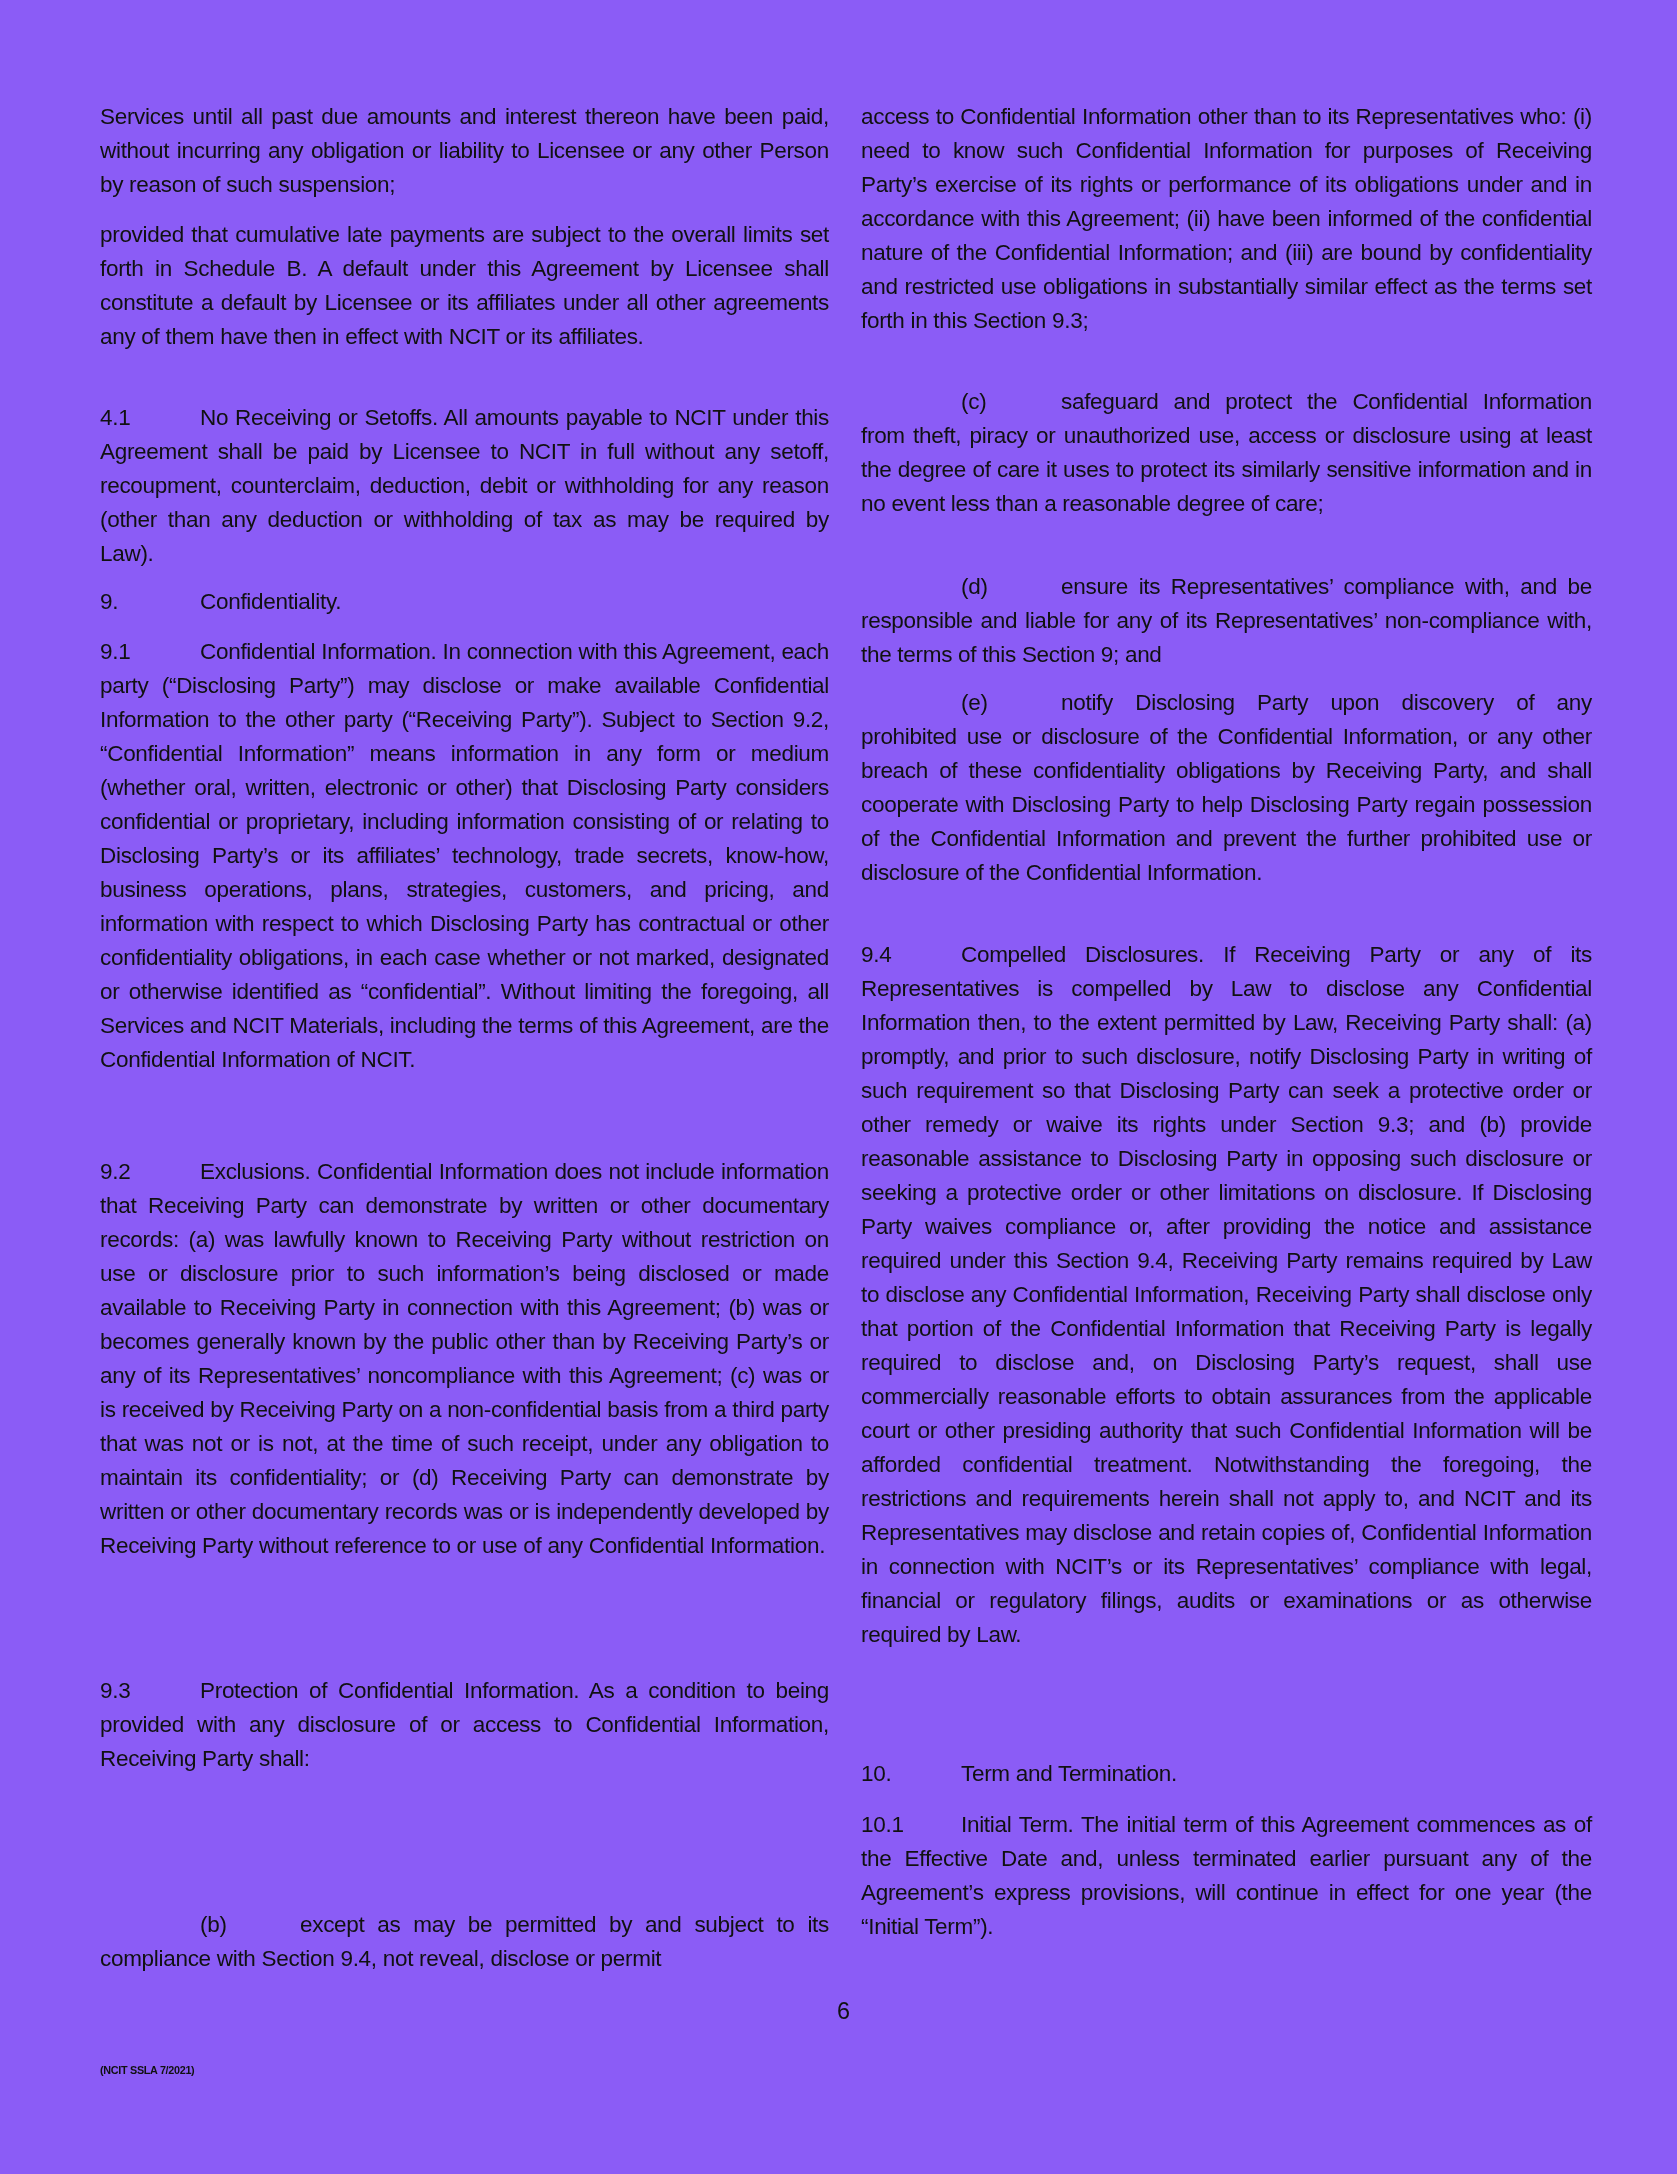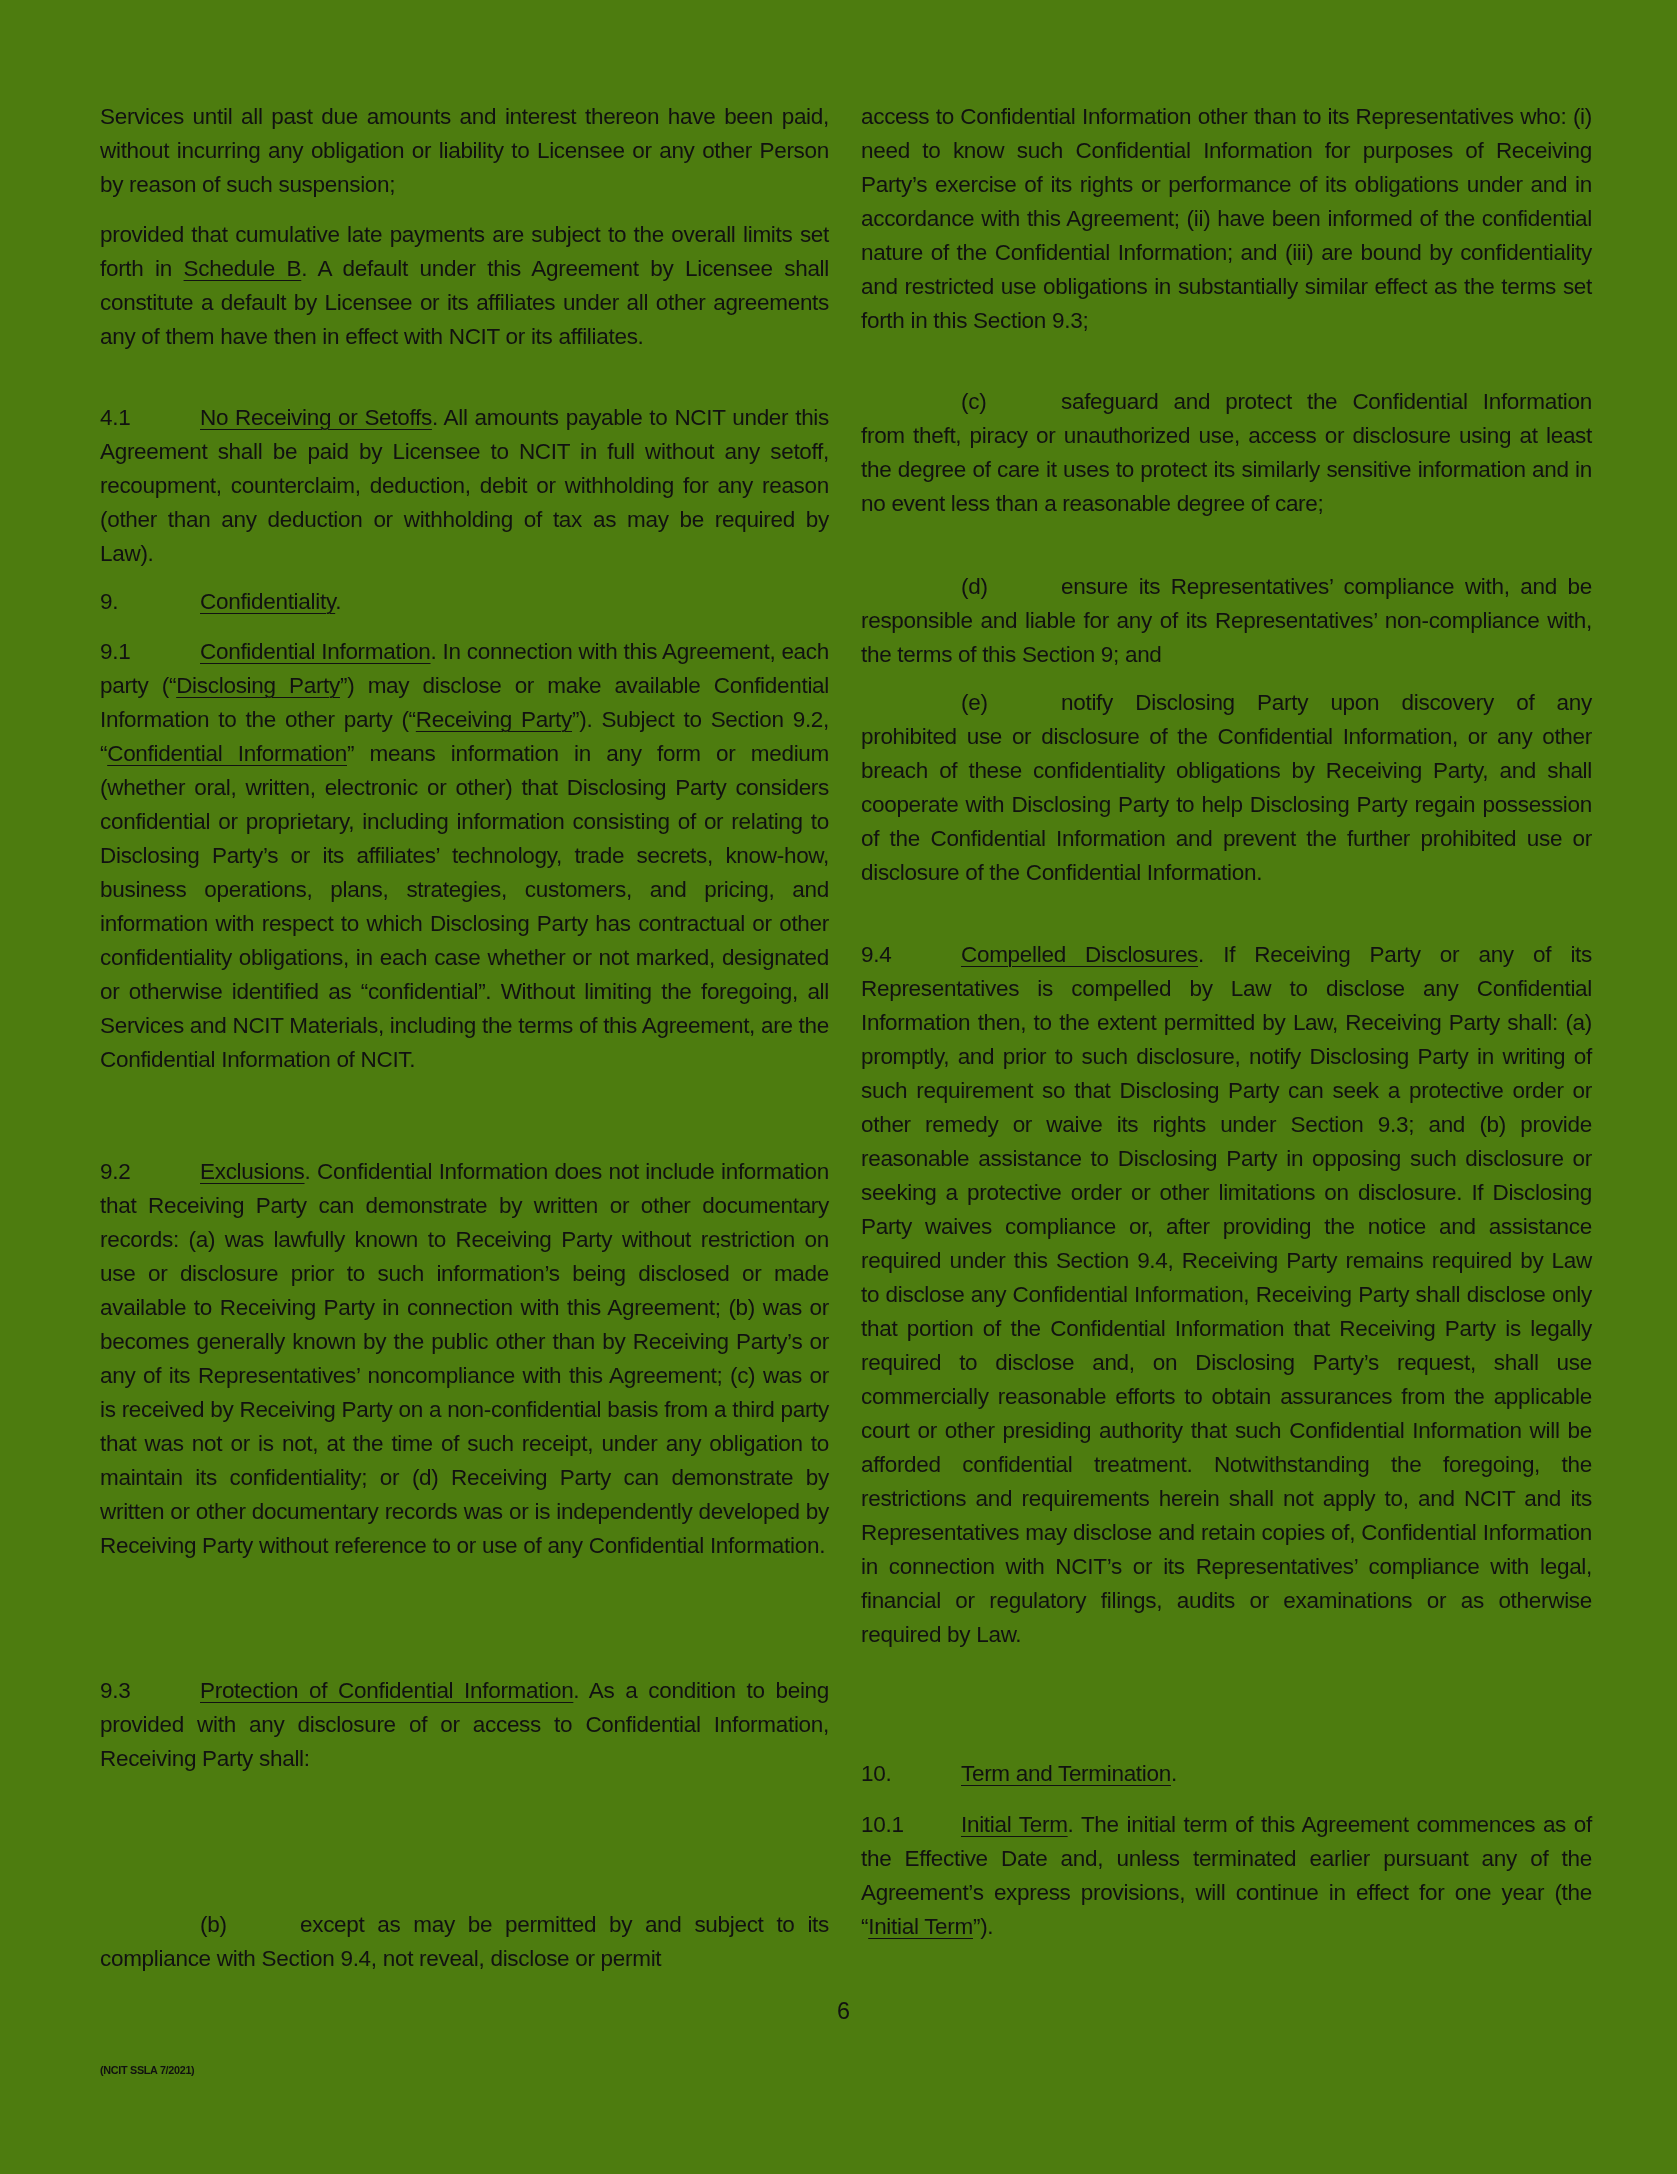--- a/index.html
+++ b/index.html
@@ -1,23 +1,23 @@
 <!DOCTYPE html>
 <html style="font-size:14.4px"><head>
 <meta charset="utf-8">
 <style>
   html, body { margin:0; padding:0; background:#ffffff; }
   body { width:1678px; height:2175px; position:relative; overflow:hidden;
          font-family:"Liberation Sans", sans-serif; color:#111; }
-  .page { position:absolute; left:0; top:0; width:1678px; height:2175px; background:#4d7c0f; }
+  .page { position:absolute; left:0; top:0; width:1678px; height:2175px; background:#8b5cf6; }
   .p { position:absolute; font-size:22.5px; line-height:34px; text-align:justify;
        text-align-last:left; letter-spacing:-0.3px; word-spacing:0px; }
   .L { left:100px; width:729px; }
   .R { left:861px; width:731px; }
-  .u { text-decoration:underline; text-underline-offset:3.6px; text-decoration-thickness:1.4px; }
+  .u { text-underline-offset:3.6px; text-decoration-thickness:1.4px; }
   .num { display:inline-block; width:100px; }
   .sub { display:inline-block; width:100px; }
   .ind { display:inline-block; width:100px; }
   .pagenum { position:absolute; left:837px; top:1998px; font-size:23.4px; }
   .footer { position:absolute; left:100px; top:2064px; font-size:10.8px; letter-spacing:-0.3px;font-weight:bold; }
 </style>
 </head>
 <body>
 
 <div class="page">

